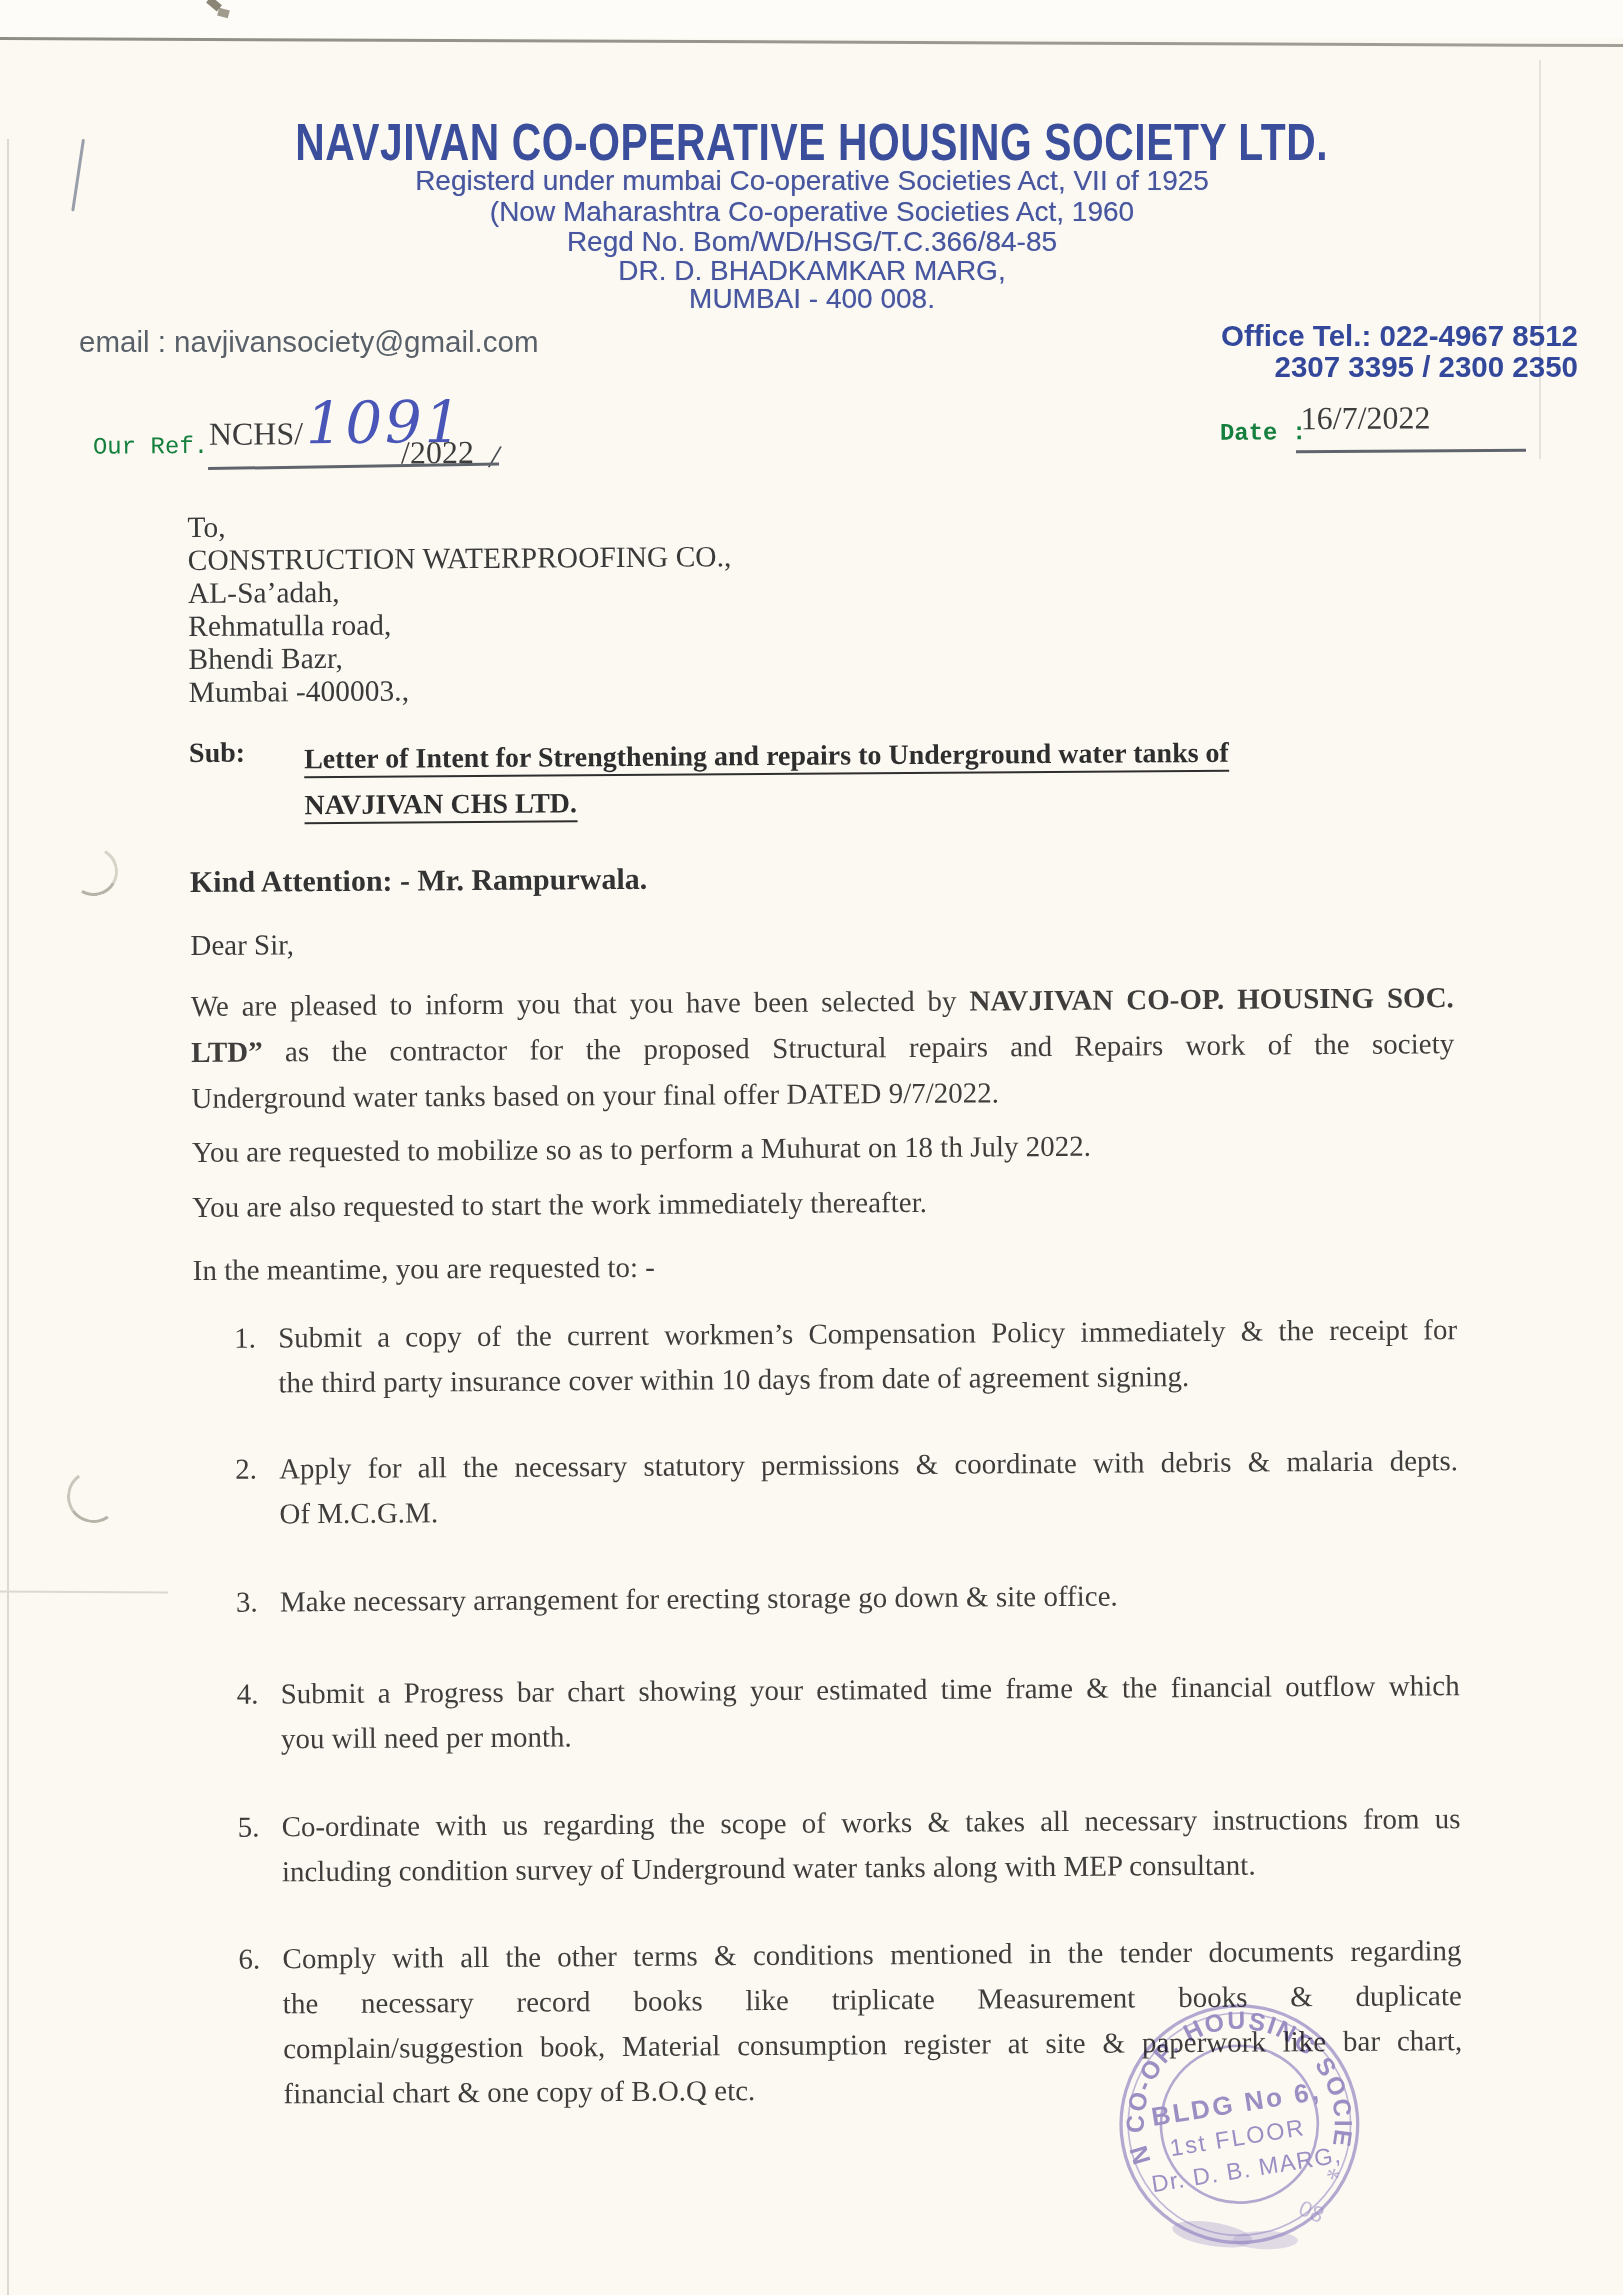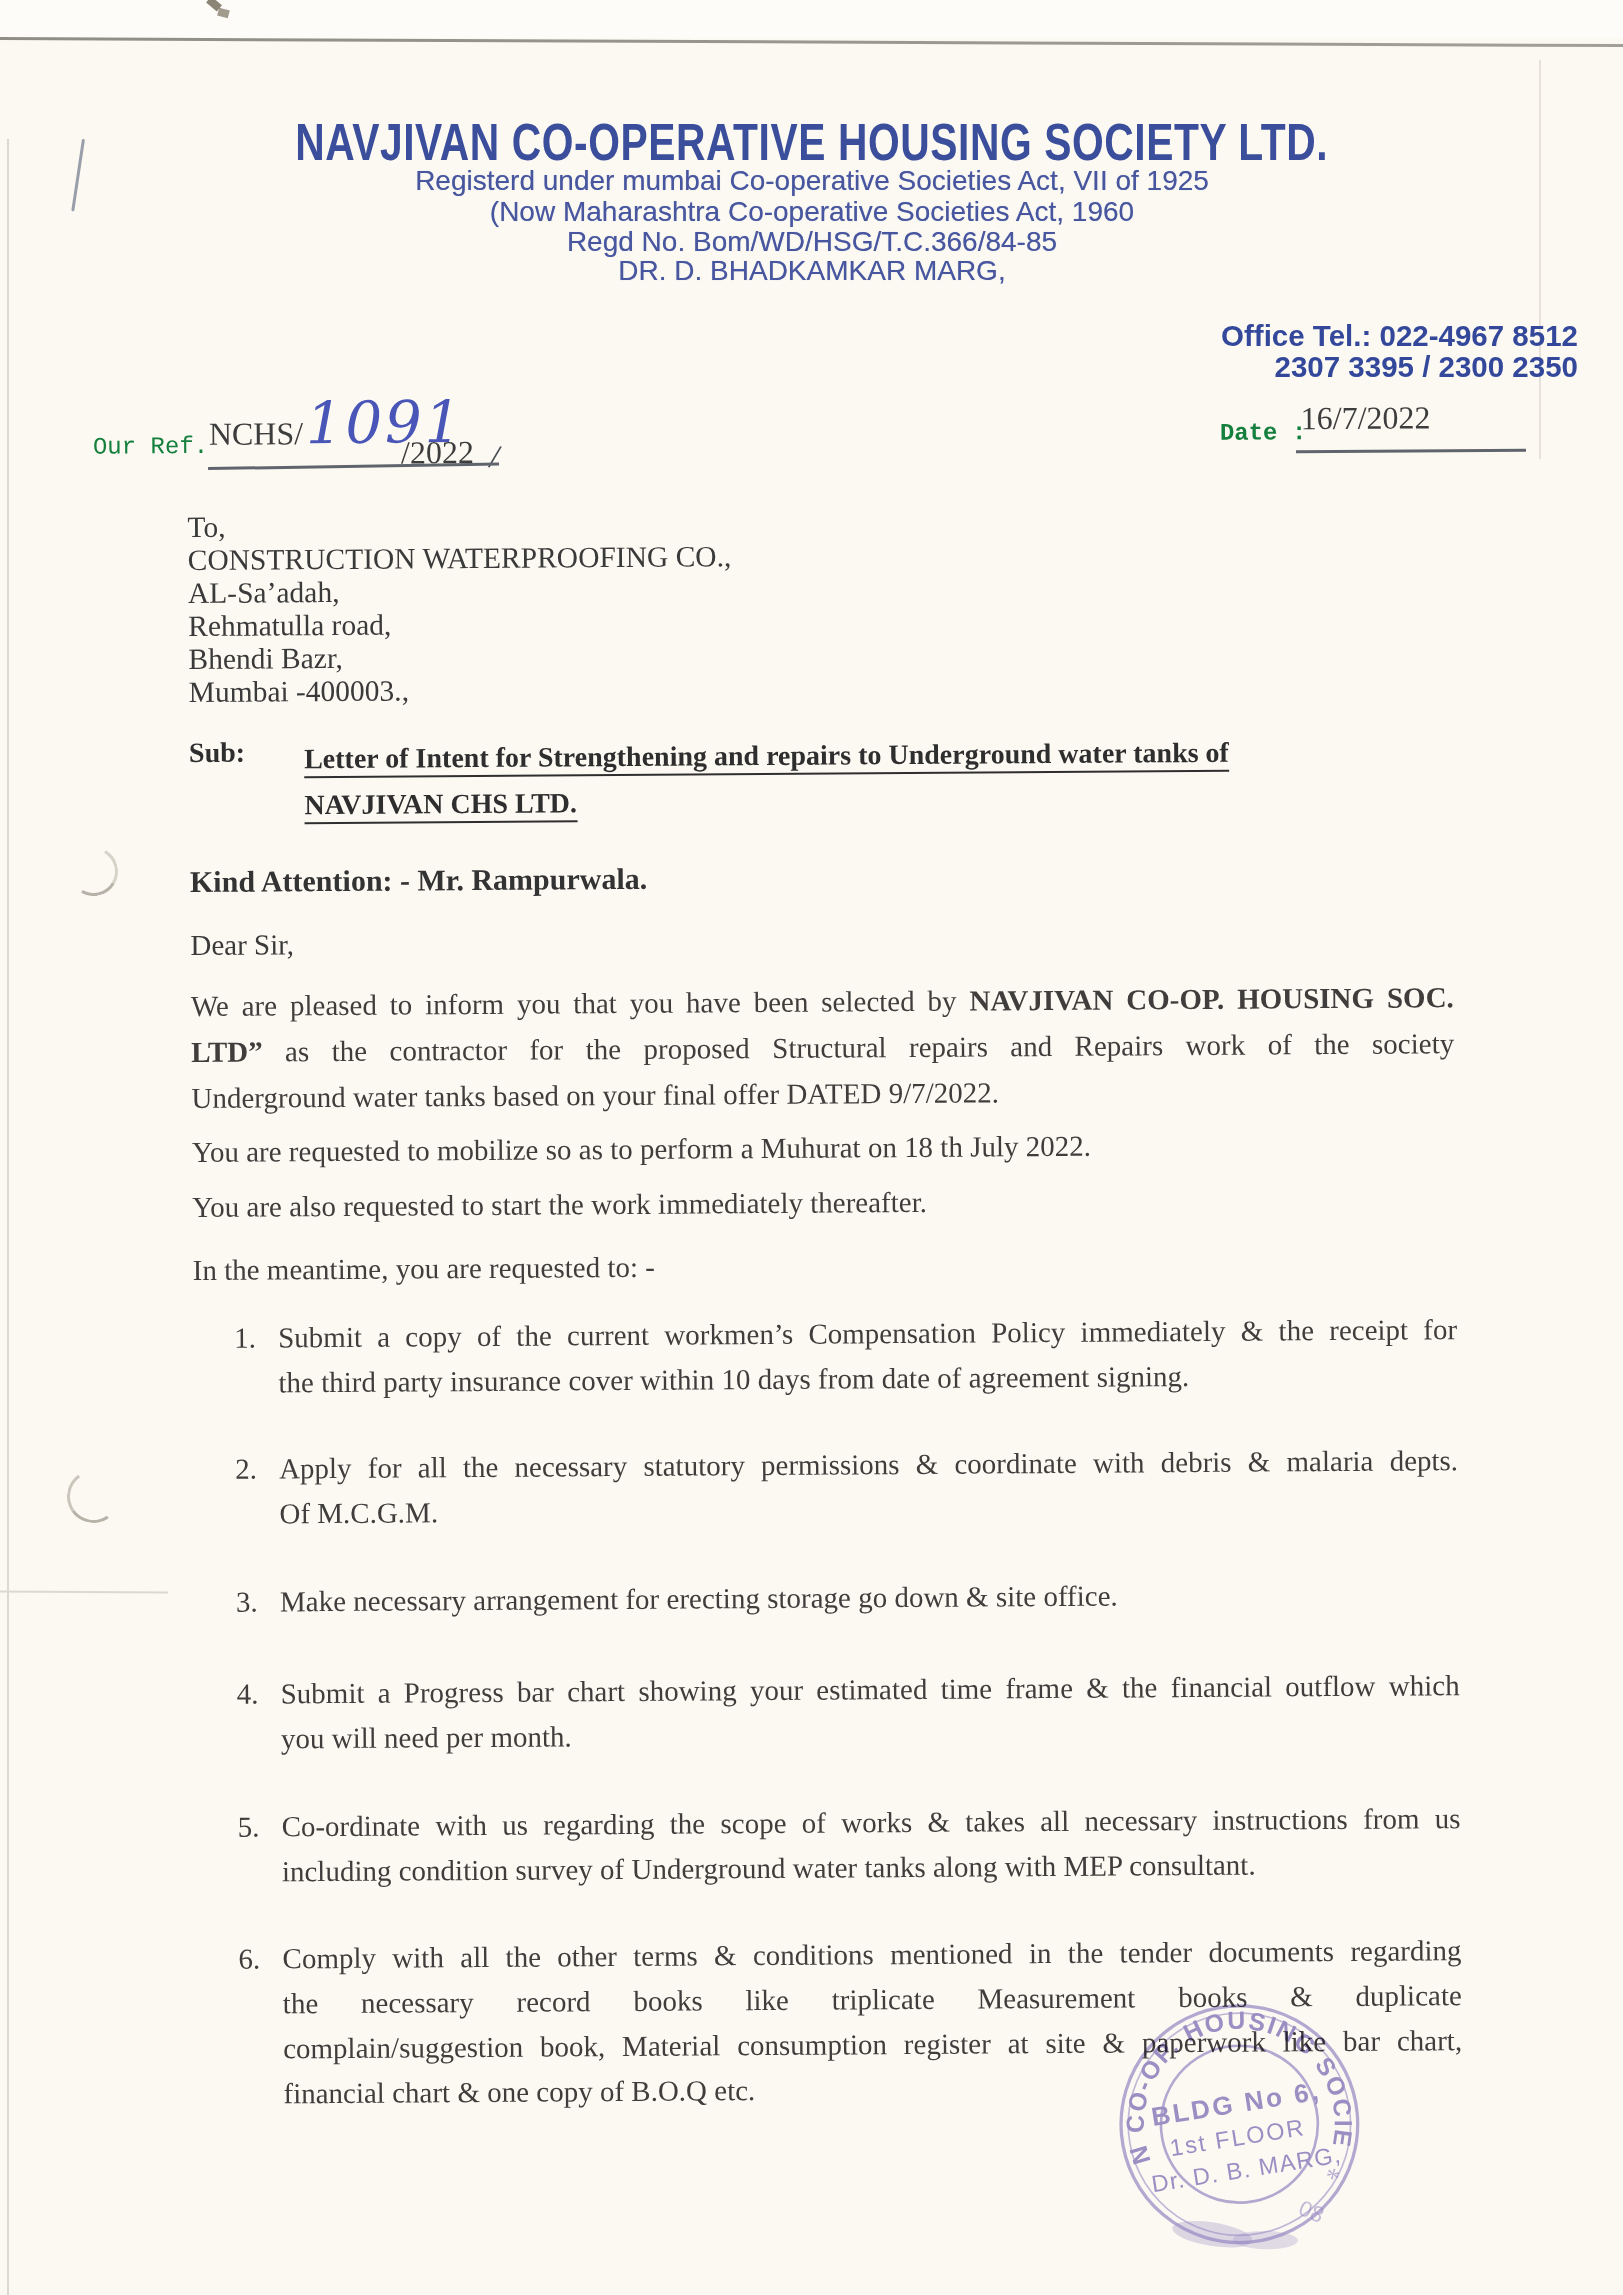--- a/index.html
+++ b/index.html
@@ -84,20 +84,22 @@
   <div class="pen-stroke"></div>
   <div class="hole1"></div>
   <div class="hole2"></div>
   <div class="crease"></div>
 
   <div class="hdr-title"><span>NAVJIVAN CO-OPERATIVE HOUSING SOCIETY LTD.</span></div>
   <div class="regline rl0">Registerd under mumbai Co-operative Societies Act, VII of 1925</div>
   <div class="regline rl1">(Now Maharashtra Co-operative Societies Act, 1960</div>
   <div class="regline rl2">Regd No. Bom/WD/HSG/T.C.366/84-85</div>
   <div class="regline rl3">DR. D. BHADKAMKAR MARG,</div>
+  <div class="regline rl4">MUMBAI - 400 008.</div>
+  <div class="email-line">email : navjivansociety@gmail.com</div>
   <div class="tel-block">
     <div>Office Tel.: 022-4967 8512</div>
     <div>2307 3395 / 2300 2350</div>
   </div>
 
   <div class="tilt">
 
     <div class="sans-label" style="left:93px;top:433px;">Our Ref.</div>
     <div class="ref-typed" style="left:209px;top:416px;">NCHS/</div>
     <div class="ref-hand">1091</div>

